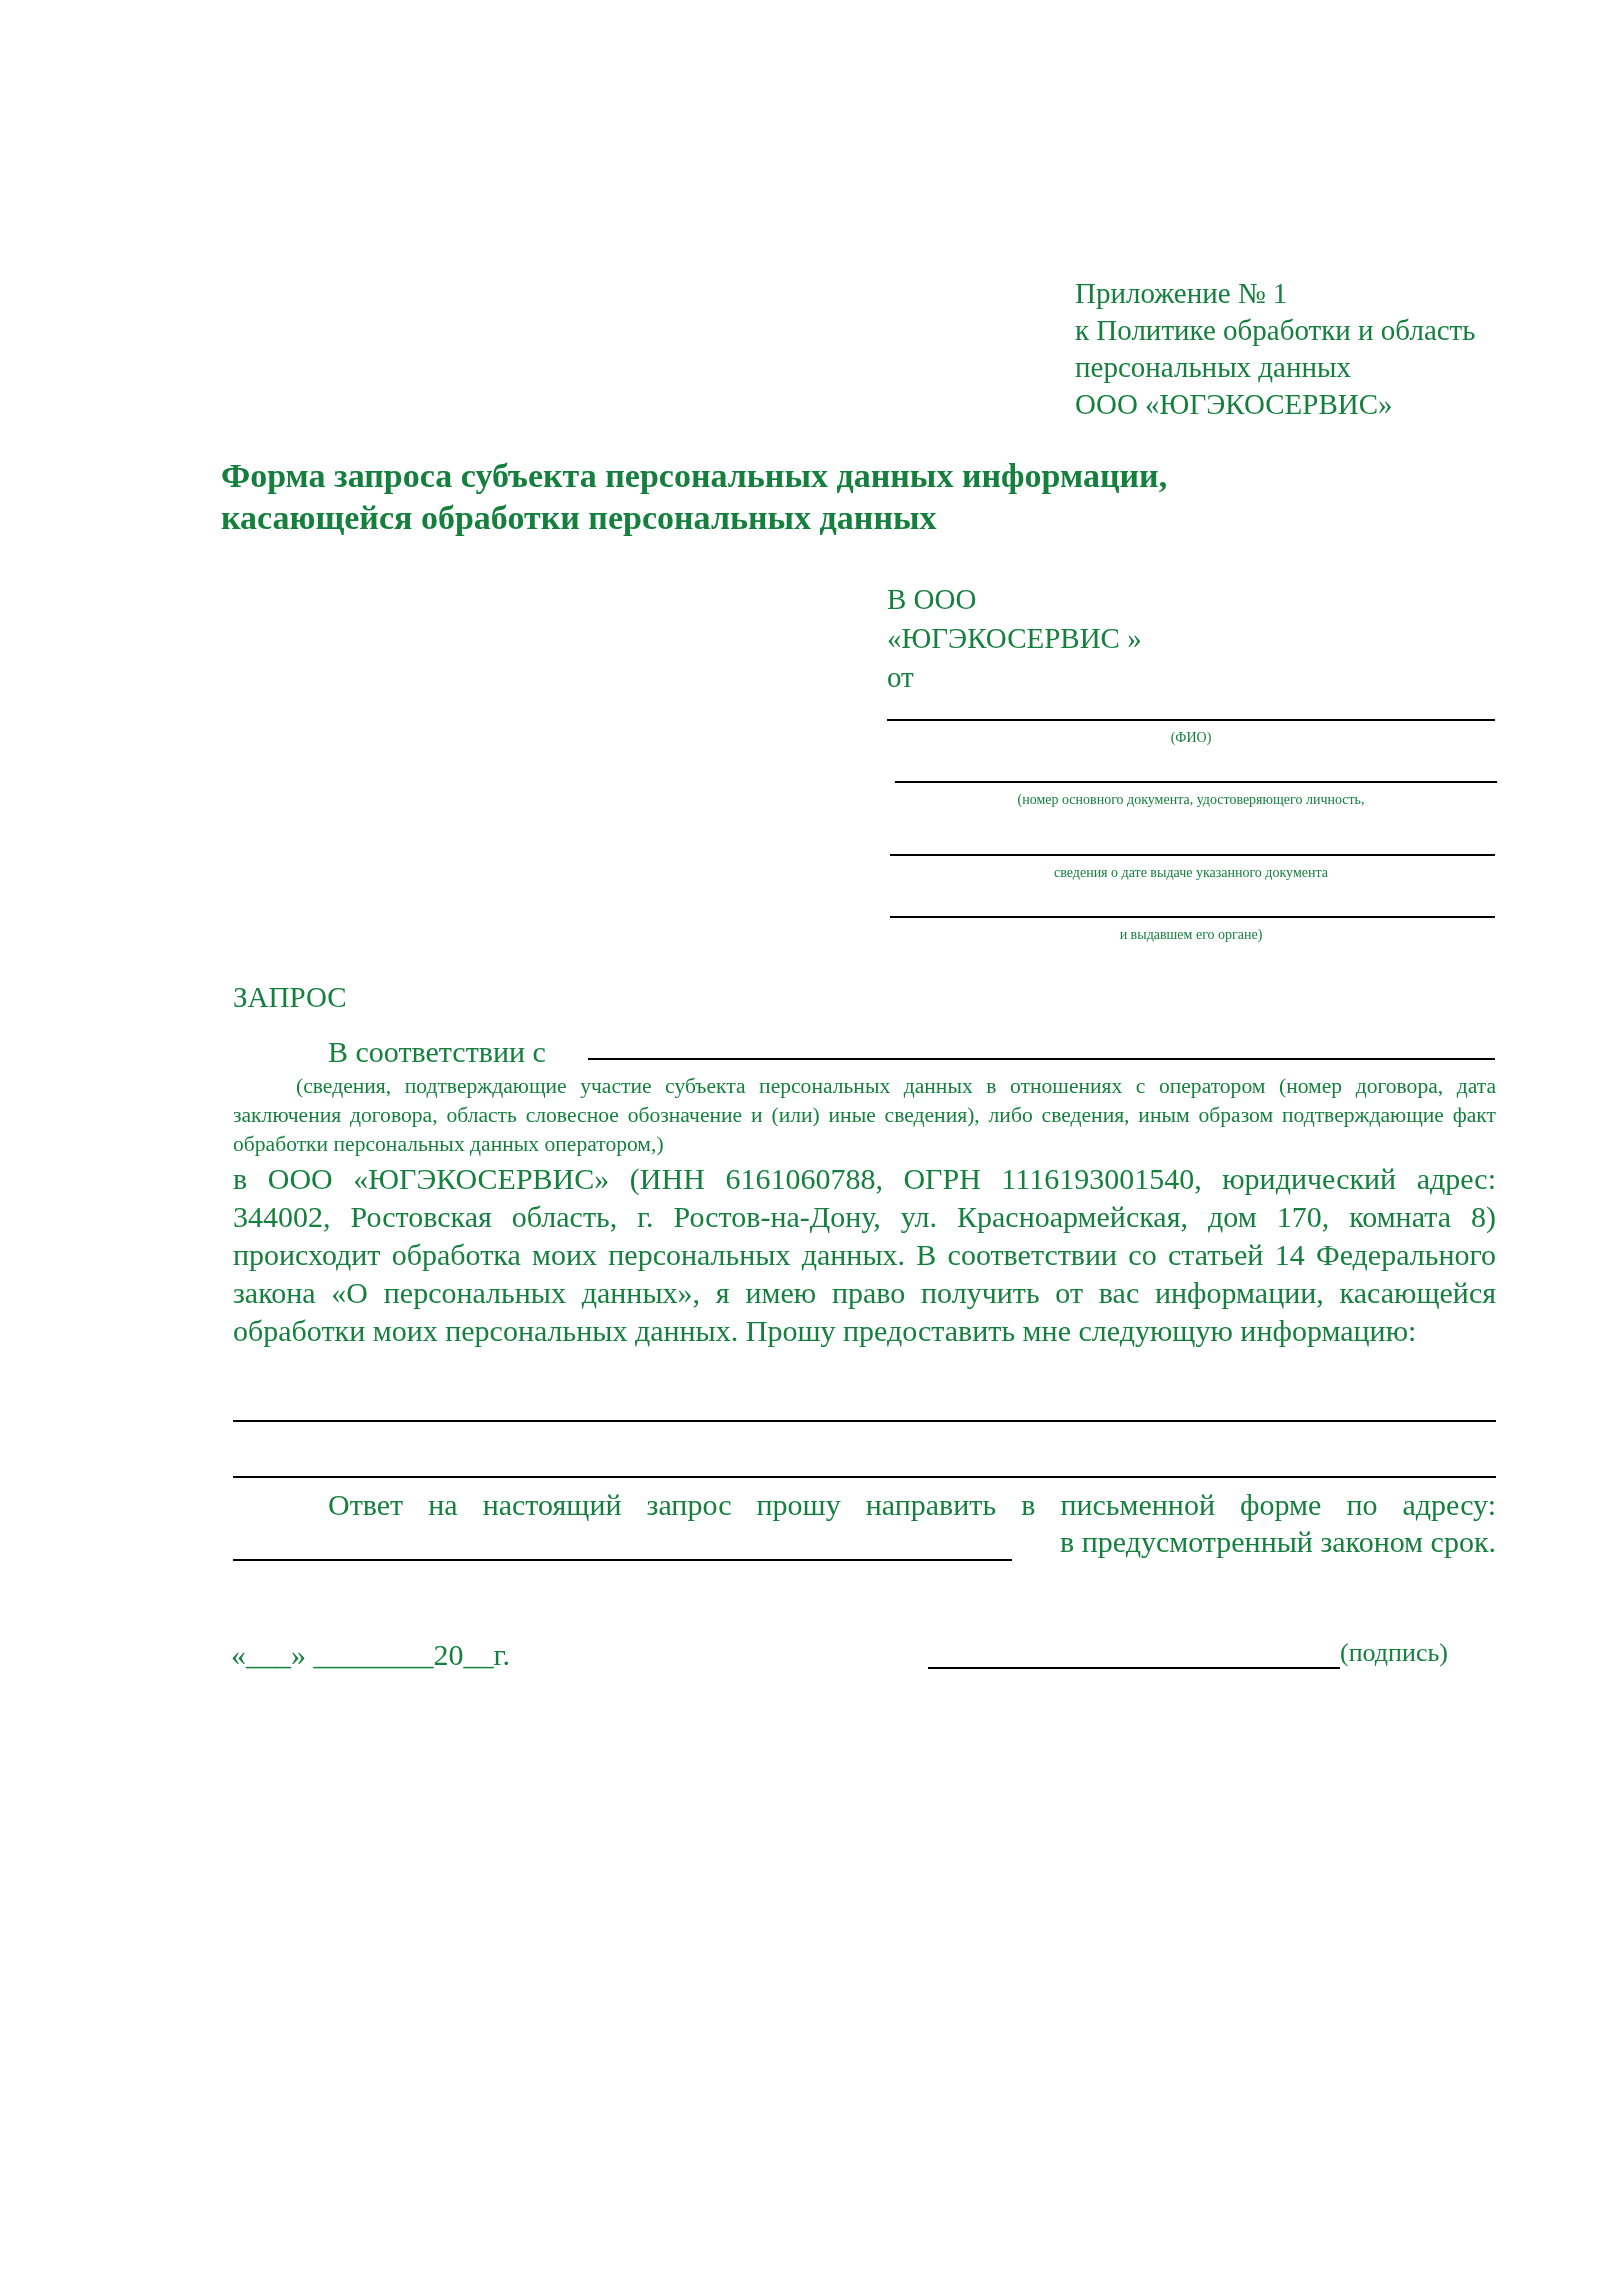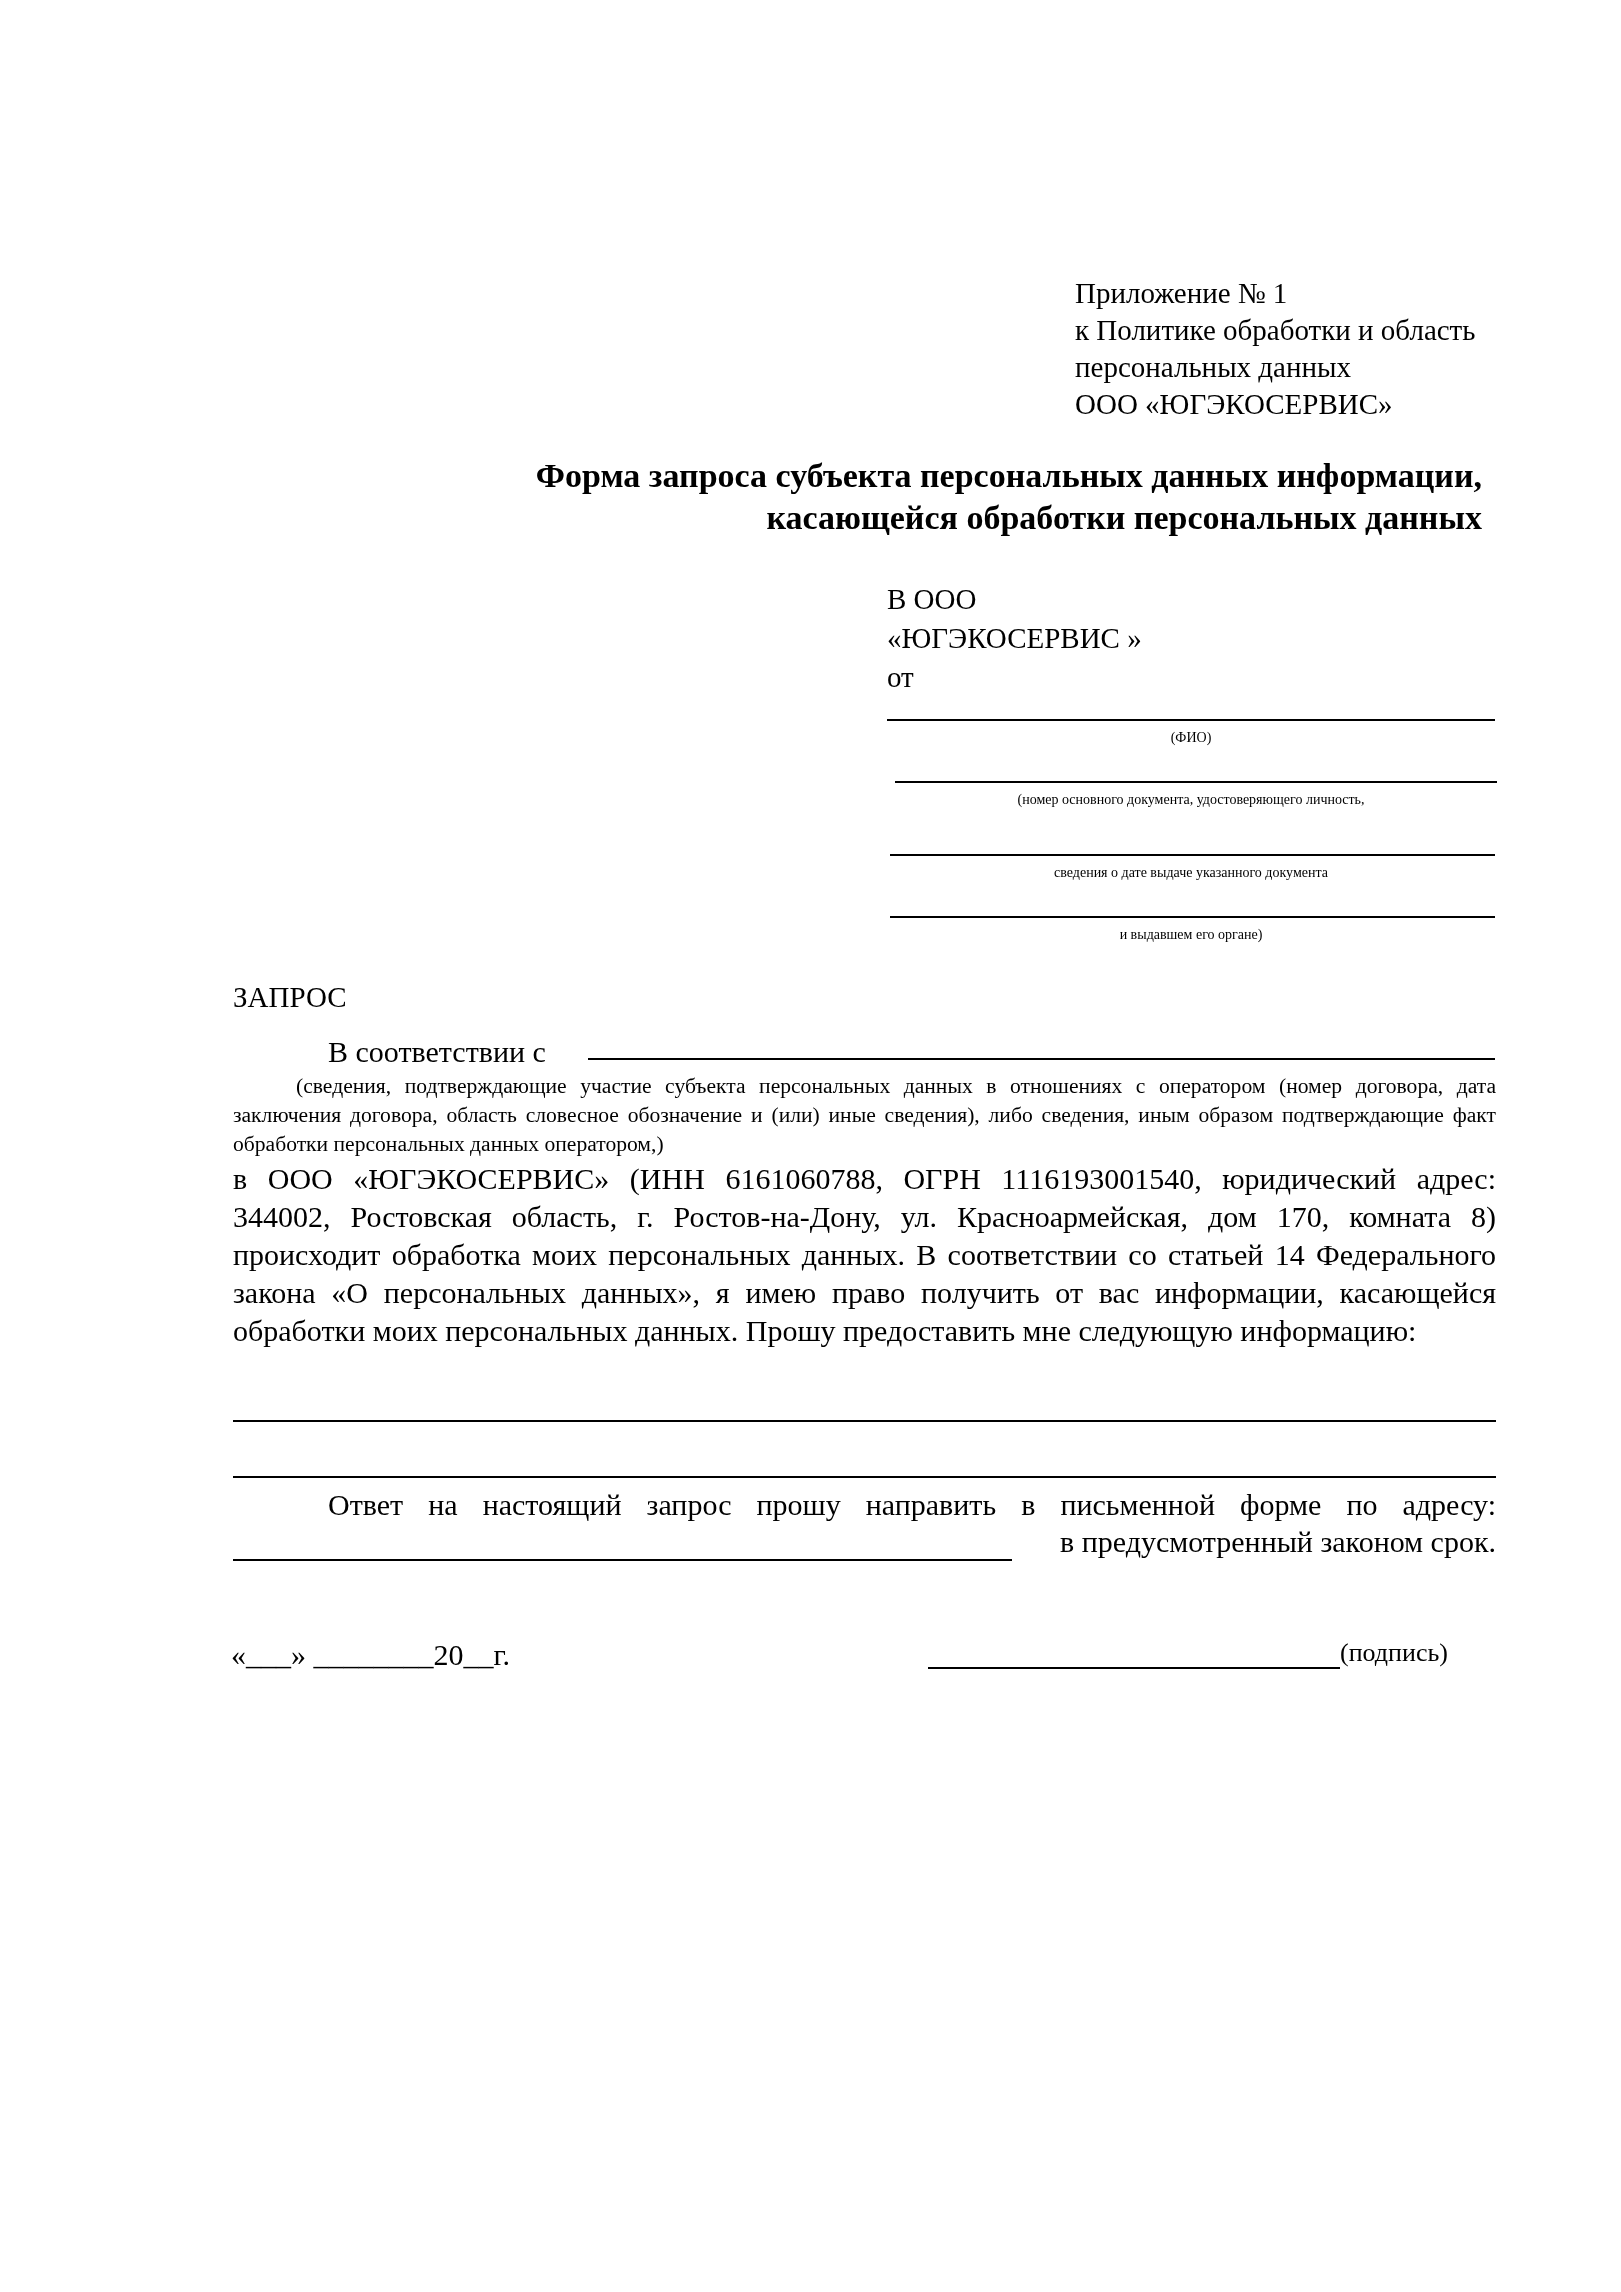--- a/index.html
+++ b/index.html
@@ -1,26 +1,26 @@
 <!DOCTYPE html>
 <html><head>
 <meta charset="utf-8">
 <style>
   html,body{margin:0;padding:0;background:#ffffff;}
   .page{
     position:relative;
     width:1621px;height:2293px;
-    background:#ffffff;color:#000000;
+    background:#ffffff;color:#15803d;
     font-family:"Liberation Serif","DejaVu Serif",serif;
     overflow:hidden;
   }
   .abs{position:absolute;}
   .rule{position:absolute;height:2px;background:#000000;}
   .annex{left:1075px;top:275px;width:461px;font-size:29px;line-height:37px;}
-  .title{left:221px;top:455px;width:1261px;text-align:right;font-weight:bold;font-size:34px;line-height:42px;}
+  .title{left:221px;top:455px;width:1261px;text-align:left;font-weight:bold;font-size:34px;line-height:42px;}
   .addressee{left:887px;top:580px;width:610px;font-size:29px;line-height:39px;}
   .caption{font-size:14px;line-height:25.5px;text-align:center;width:608px;left:887px;}
   .heading{left:233px;top:981px;width:1261px;font-size:29px;}
   .bodytext{font-size:30px;line-height:38px;text-align:justify;}
   .footnote{left:233px;top:1072px;width:1263px;font-size:21.6px;line-height:29px;text-align:justify;text-indent:63px;}
   .stretch{text-align-last:justify;}
   .right{text-align:right;}
 </style>
 </head>
 <body>

